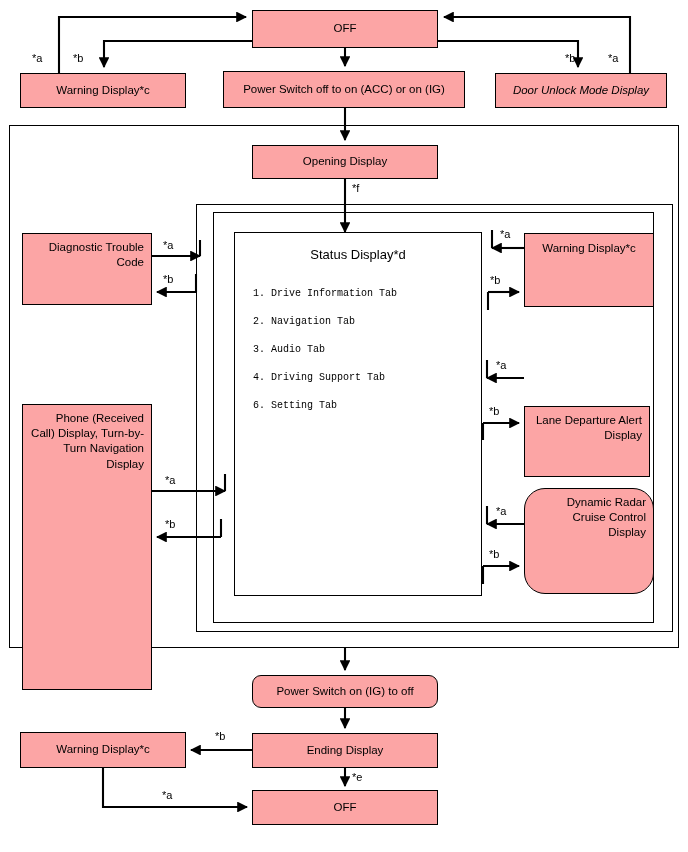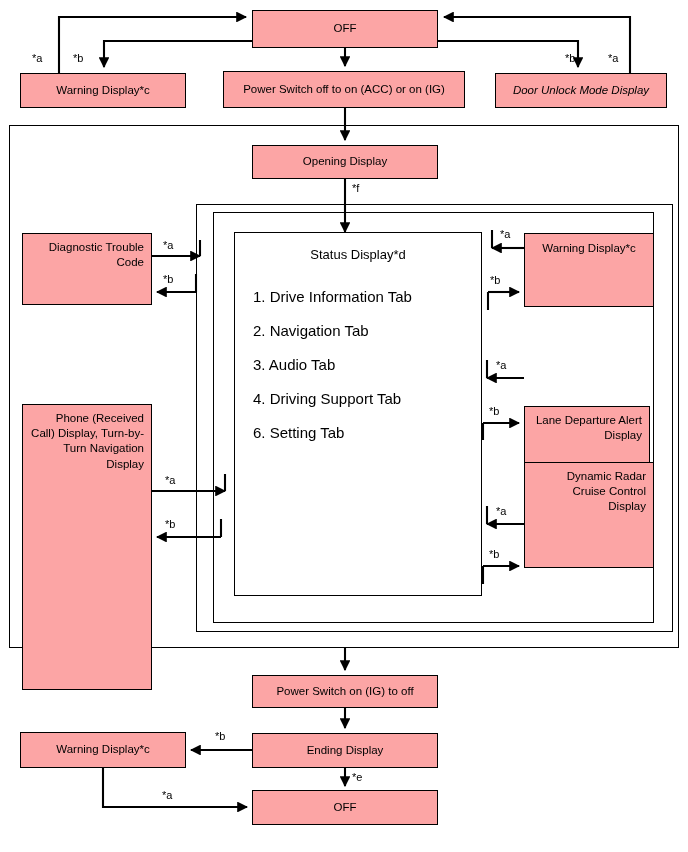--- a/index.html
+++ b/index.html
@@ -63,24 +63,25 @@
     text-align: center;
     font-size: 13px;
     margin-top: 14px;
   }
   .tab-list {
     margin: 0;
     padding: 0;
     list-style: none;
   }
   .tab-list li {
-    font-size: 15px;
+    font-size: 10px;
     padding-left: 18px;
     margin-top: 17px;
     white-space: nowrap;
+    font-family: Liberation Mono, monospace;
   }
   .tab-list li:first-child { margin-top: 26px; }
   .wirelabel {
     position: absolute;
     font-size: 11px;
     color: #000000;
     white-space: nowrap;
   }
   .node span, .node div { display: block; }
 </style>
@@ -192,25 +193,25 @@
   </div>
 
   <div class="node tc" style="left:524px; top:233px; width:130px; height:74px;">
     <span>Warning Display*c</span>
   </div>
 
   <div class="node topleft" style="left:524px; top:366px; width:126px; height:71px;margin-top:40px;">
     <span>Lane Departure Alert Display</span>
   </div>
 
-  <div class="node topleft" style="left:524px; top:462px; width:130px; height:106px;">
+  <div class="node topleft" style="left:524px; top:488px; width:130px; height:106px;border-radius:21px;">
     <span>Dynamic Radar Cruise Control Display</span>
   </div>
 
-  <div class="node center" style="left:252px; top:675px; width:186px; height:33px;">
+  <div class="node center" style="left:252px; top:675px; width:186px; height:33px;border-radius:9px;">
     <span>Power Switch on (IG) to off</span>
   </div>
 
   <div class="node center" style="left:252px; top:733px; width:186px; height:35px;">
     <span>Ending Display</span>
   </div>
 
   <div class="node center" style="left:20px; top:732px; width:166px; height:36px;">
     <span>Warning Display*c</span>
   </div>

